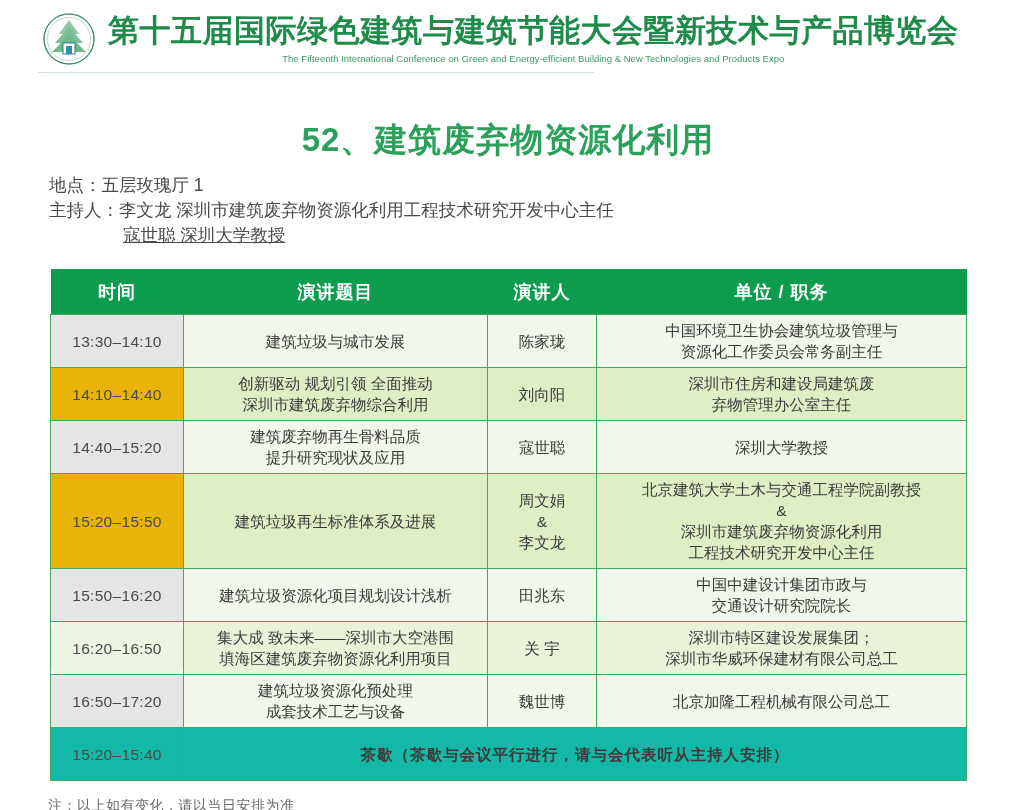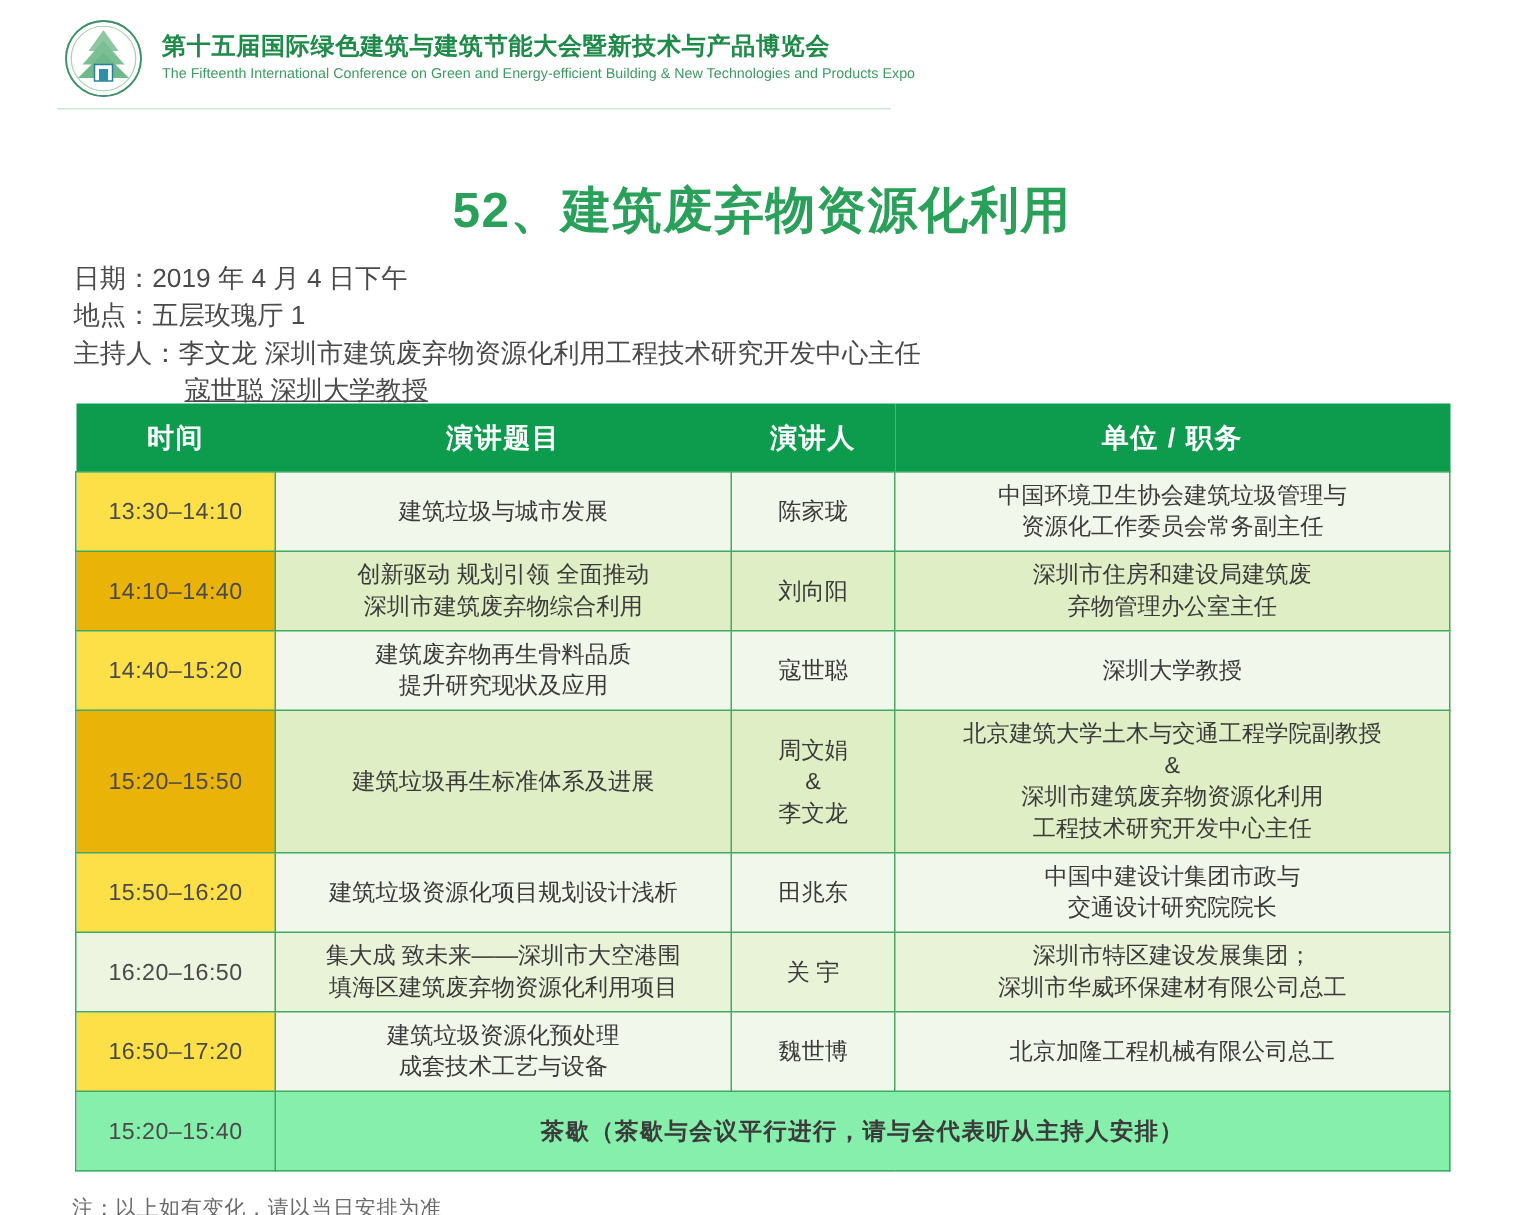--- a/index.html
+++ b/index.html
@@ -16,21 +16,21 @@
     position:absolute;left:0;top:0;width:1016px;height:78px;
     display:flex;align-items:center;
   }
   .logo-wrap{
     margin-left:38px;width:62px;height:58px;
     display:flex;align-items:center;justify-content:center;
   }
   .logo-svg{display:block;}
   .header-text{margin-left:8px;display:flex;flex-direction:column;justify-content:center;}
   .conf-title-cn{
-    font-size:16px;font-weight:bold;color:#1e8b49;
+    font-size:31px;font-weight:bold;color:#1e8b49;
     letter-spacing:0.5px;line-height:1.12;white-space:nowrap;
   }
   .conf-title-en{
     font-size:9.5px;color:#3f9a63;margin-top:4px;white-space:nowrap;
     letter-spacing:0.02px;
     text-align:center;
   }
   .header-rule{
     position:absolute;left:38px;top:72px;width:556px;height:1px;background:#cfe3d6;
   }
@@ -75,29 +75,29 @@
     font-size:15.5px;color:#3b3b3b;
     text-align:center;vertical-align:middle;
     padding:5px 6px;line-height:21px;
   }
   table.sched tbody td.time-cell{
     font-size:15.5px;color:#4a4a4a;letter-spacing:0.3px;
   }
 
   
   tr.rA td{background:#f2f7ec;}
-  tr.rA td.time-cell{background:#fde047;}
+  tr.rA td.time-cell{background:#e5e5e5;}
   tr.rB td{background:#dfeec4;}
   tr.rB td.time-cell{background:#eab308;}
   tr.rC td{background:#e9f3d8;}
-  tr.rC td.time-cell{background:#edf5e0;}
+  tr.rC td.time-cell{background:#edf5e0;border-radius:10px;}
 
   
   tr.tea td{
-    background:#86efac;color:#ffffff;
+    background:#14b8a6;color:#ffffff;
     font-size:18px;font-weight:bold;
     border:1px solid #0d9b4e;
     height:42px;letter-spacing:1px;
   }
   tr.tea td.time-cell{color:#ffffff;font-weight:normal;font-size:17px;letter-spacing:0.5px;}
 
   
   .footer-note{
     position:absolute;left:48px;top:797px;
     font-size:14px;color:#6b6b6b;white-space:nowrap;
@@ -124,21 +124,20 @@
   <div class="header-text">
     <div class="conf-title-cn">第十五届国际绿色建筑与建筑节能大会暨新技术与产品博览会</div>
     <div class="conf-title-en">The Fifteenth International Conference on Green and Energy-efficient Building &amp; New Technologies and Products Expo</div>
   </div>
 </div>
 <div class="header-rule"></div>
 
 <div class="main-title">52、建筑废弃物资源化利用</div>
 
 <div class="meta">
-  <div class="meta-line">日期：2019 年 4 月 4 日下午</div>
   <div class="meta-line">地点：五层玫瑰厅 1</div>
   <div class="meta-line">主持人：李文龙  深圳市建筑废弃物资源化利用工程技术研究开发中心主任</div>
   <div class="meta-line meta-indent">寇世聪  深圳大学教授</div>
 </div>
 
 <div class="table-wrap">
   <table class="sched">
     <colgroup>
       <col class="c-time">
         <col class="c-topic">

